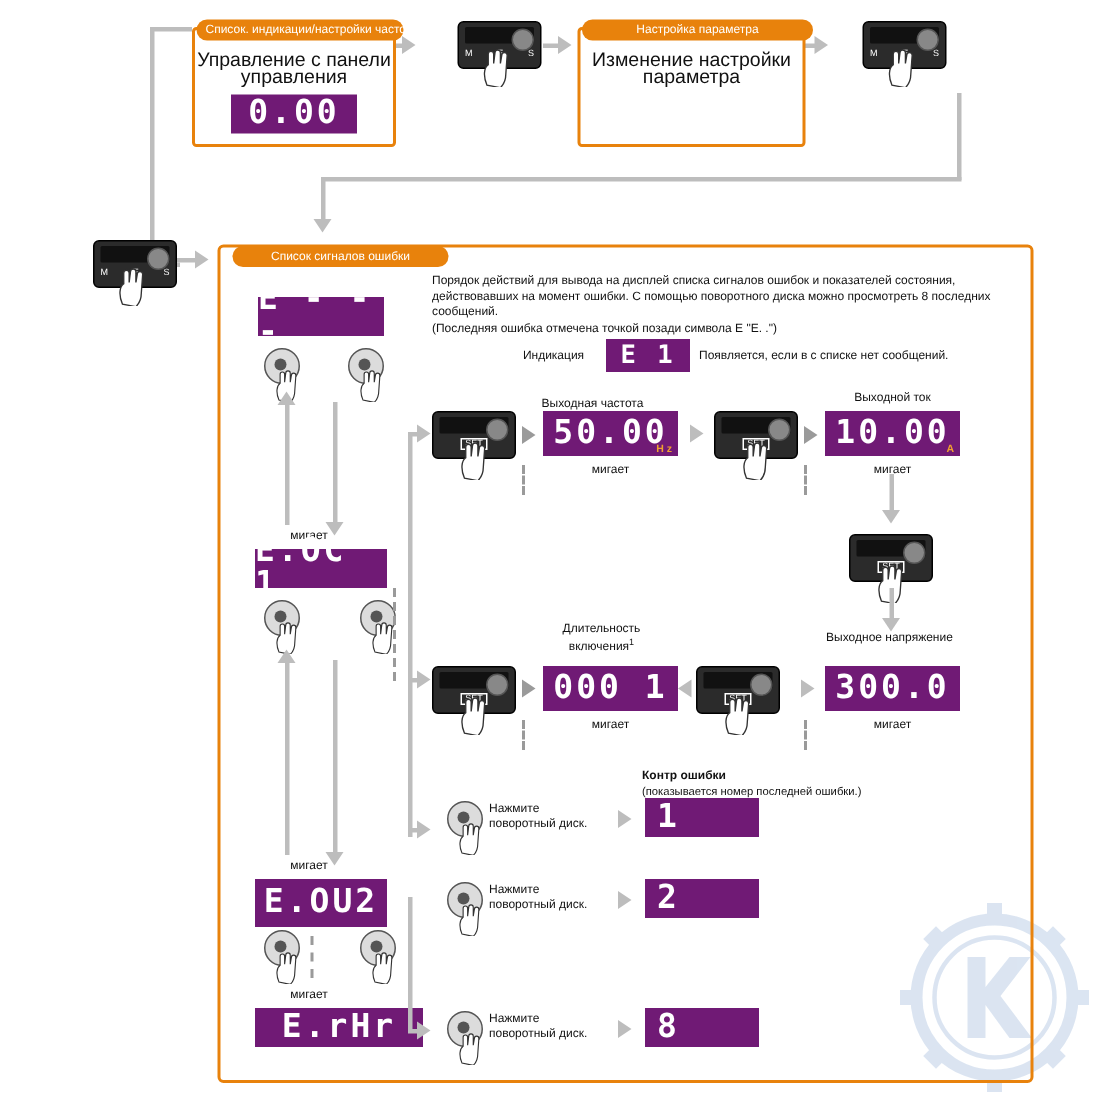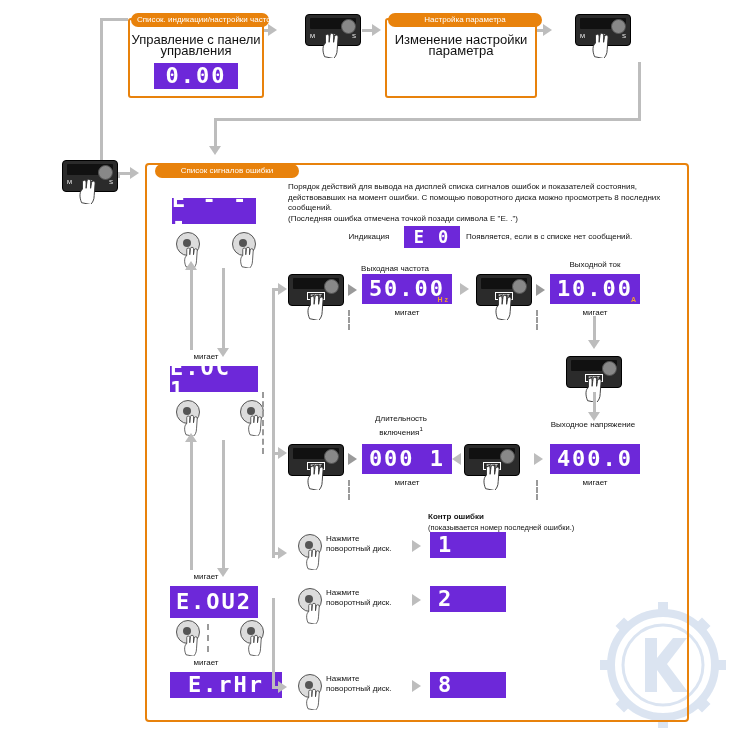--- a/index.html
+++ b/index.html
@@ -8,21 +8,21 @@
   .abs{position:absolute;}
 
   
   .panel{border:2px solid #e8820c;border-radius:3px;background:#fff;}
   .panel-title{background:#e8820c;color:#fff;font-size:8px;text-align:center;border-radius:8px;padding:2px 6px;line-height:10px;white-space:nowrap;}
   .panel-cap{position:absolute;z-index:5;}
 
   .panel-text{font-size:13px;color:#111;text-align:center;line-height:11px;}
 
   
-  .led{background:#6d28d9;display:flex;align-items:center;justify-content:center;color:#fff;
+  .led{background:#701a75;display:flex;align-items:center;justify-content:center;color:#fff;
        font-family:"DejaVu Sans Mono",monospace;font-weight:bold;letter-spacing:2px;}
   .led .digits{color:#ffffff;font-size:22px;line-height:22px;}
   .led.small .digits{font-size:17px;line-height:17px;}
 
   .unit{position:absolute;right:2px;bottom:1px;font-size:7px;color:#f0a030;font-family:"Liberation Sans",sans-serif;}
 
   
   .keypad{width:54px;height:30px;background:#2b2b2b;border-radius:4px;position:relative;border:1px solid #000;}
   .keypad .kdisp{position:absolute;left:4px;top:3px;width:46px;height:11px;background:#111;border-radius:1px;}
   .keypad .klabel{position:absolute;left:4px;top:15px;width:46px;height:12px;color:#fff;font-size:6px;display:flex;justify-content:space-between;align-items:center;}
@@ -151,21 +151,21 @@
   <div class="abs arrow-o" style="left:130px;top:167px;"></div>
 
   <div class="abs big-panel" style="left:145px;top:163px;width:540px;height:555px;"></div>
   <div class="panel-cap panel-title abs" style="left:155px;top:164px;width:132px;">Список сигналов ошибки</div>
 
   <div class="abs desc" style="left:288px;top:182px;width:390px;white-space:pre-line;">Порядок действий для вывода на дисплей списка сигналов ошибок и показателей состояния, действовавших на момент ошибки. С помощью поворотного диска можно просмотреть 8 последних сообщений.
 (Последняя ошибка отмечена точкой позади символа Е "Е. .")</div>
 
   <div class="abs lbl" style="left:338px;top:232px;width:62px;">Индикация</div>
   <div class="abs led small" style="left:404px;top:226px;width:56px;height:22px;">
-    <span class="digits">E    0</span>
+    <span class="digits">E    1</span>
   </div>
   <div class="abs lbl" style="left:466px;top:232px;width:220px;text-align:left;">Появляется, если в с списке нет сообщений.</div>
 
   <div class="abs led" style="left:172px;top:198px;width:84px;height:26px;">
     <span class="digits">E - - -</span>
   </div>
 
   <div class="abs" style="left:176px;top:232px;">
     <div class="dial"></div>
     <svg class="hand" style="left:7px;top:14px;width:15px;height:22px;" viewBox="0 0 20 28">
@@ -295,21 +295,21 @@
     </div>
     <svg class="hand" style="left:18px;top:20px;" viewBox="0 0 20 28">
         <path d="M4 27 C1 20 2 14 5 12 L5 4 a2 2 0 0 1 4 0 l0 7 l1 -8 a2 2 0 0 1 4 0 l0 8 l1 -6 a2 2 0 0 1 4 0 l-1 14 c0 5 -2 8 -4 10 z" fill="#fff" stroke="#333" stroke-width="1"></path>
       </svg>
   </div>
   <div class="abs line-v" style="left:593px;top:392px;height:22px;"></div>
   <div class="abs" style="left:588px;top:412px;width:0;height:0;border-top:9px solid #bdbdbd;border-left:6px solid transparent;border-right:6px solid transparent;"></div>
 
   <div class="abs lbl" style="left:546px;top:420px;width:94px;">Выходное напряжение</div>
   <div class="abs led" style="left:550px;top:444px;width:90px;height:30px;">
-    <span class="digits">400.0</span>
+    <span class="digits">300.0</span>
     <span class="unit"></span>
   </div>
   <div class="abs lbl" style="left:560px;top:478px;width:70px;">мигает</div>
 
   <div class="abs arrow-o" style="left:534px;top:453px;" style2=""></div>
   <div class="abs" style="left:464px;top:444px;">
     <div class="keypad">
       <div class="kdisp"></div>
       <div class="klabel" style="justify-content:center;">
           <span style="font-size:6px;border:1px solid #fff;padding:0 2px;">SET</span>

